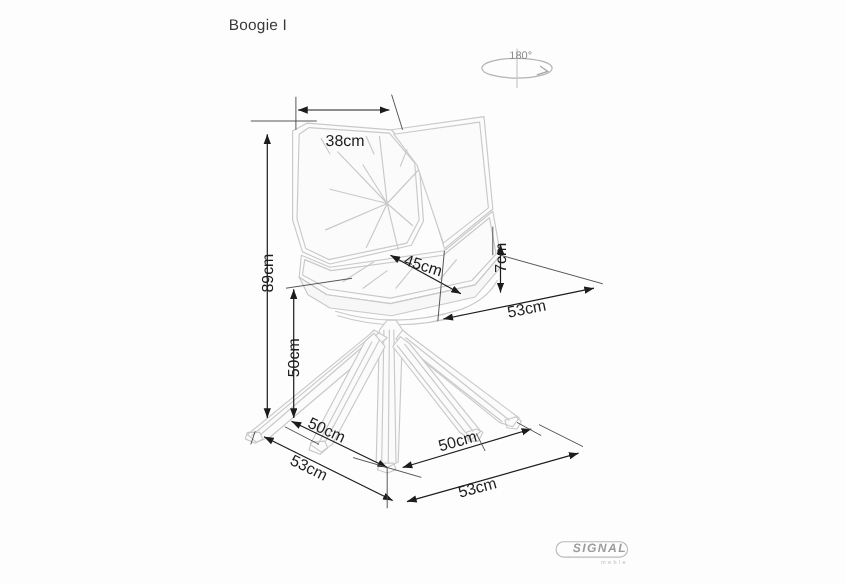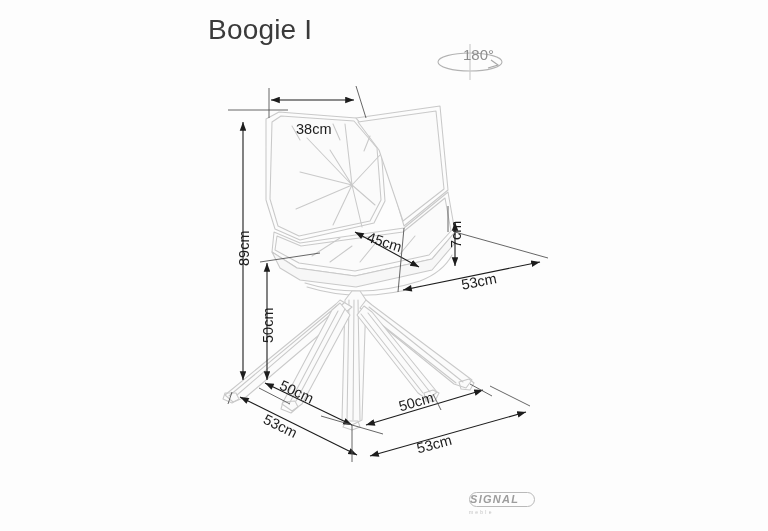--- a/index.html
+++ b/index.html
@@ -15,21 +15,21 @@
     position: relative;
     width: 768px;
     height: 531px;
     background: #fdfdfd;
     overflow: hidden;
   }
   #drawing-title {
     position: absolute;
     left: 208px;
     top: 14px;
-    font-size: 28px;
+    font-size: 14px;
     color: #3a3a3a;
     letter-spacing: 0.2px;
     white-space: nowrap;
   }
   #svg-canvas {
     position: absolute;
     left: 0;
     top: 0;
     width: 768px;
     height: 531px;
@@ -40,31 +40,31 @@
     color: #1c1c1c;
     white-space: nowrap;
     font-family: "Liberation Sans", sans-serif;
   }
   .dim-label.vert {
     transform: rotate(-90deg);
     transform-origin: left top;
   }
   .rot-label {
     position: absolute;
-    font-size: 15px;
+    font-size: 10px;
     color: #8d8d8d;
     white-space: nowrap;
   }
   #brand-logo {
     position: absolute;
-    left: 469px;
+    left: 505px;
     top: 492px;
     width: 66px;
     height: 24px;
-    text-align: left;
+    text-align: right;
   }
   #brand-wordmark {
     border: 1.4px solid #b9b9b9;
     border-radius: 9px;
     font-size: 11px;
     font-weight: bold;
     font-style: italic;
     color: #9d9d9d;
     letter-spacing: 1.3px;
     padding: 1px 0 1px 0;

